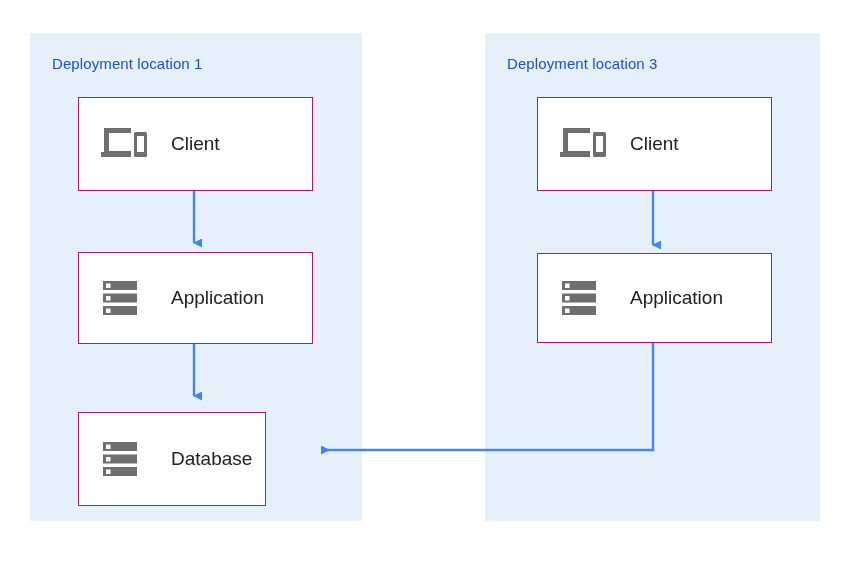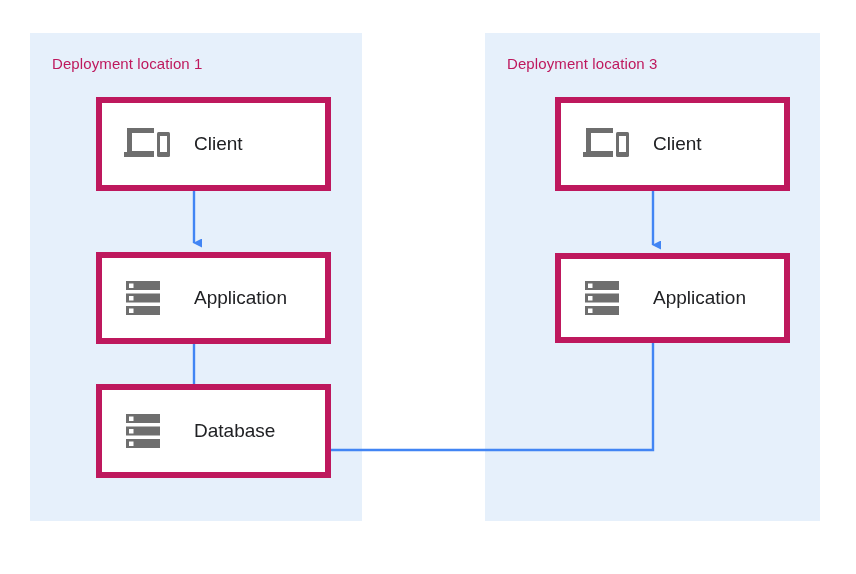--- a/index.html
+++ b/index.html
@@ -28,54 +28,53 @@
     background: #e6f0fb;
   }
   #zone-1 { left: 30px;  top: 33px; width: 332px; height: 488px; }
   #zone-2 { left: 485px; top: 33px; width: 335px; height: 488px; }
 
   .zone-label {
     position: absolute;
     left: 22px;
     top: 22px;
     font-size: 15px;
-    color: #be185d;
+    color: #1d4ed8;
     letter-spacing: 0.1px;
     white-space: nowrap;
   }
 
   
   .node {
     position: absolute;
     background: #ffffff;
-    border: 6px solid #be185d;
+    border: 1px solid #be185d;
     box-sizing: border-box;
     display: flex;
     align-items: center;
-    margin-left: 18px;
   }
   .node-icon {
     position: absolute;
     left: 22px;
     top: 50%;
     transform: translateY(-50%);
     width: 46px;
     height: 40px;
   }
   .node-label {
     position: absolute;
     left: 92px;
     font-size: 19px;
     color: #202124;
     white-space: nowrap;
   }
 
   #node-client-1 { left: 78px;  top: 97px;  width: 235px; height: 94px; }
   #node-app-1    { left: 78px;  top: 252px; width: 235px; height: 92px; }
-  #node-db-1     { left: 78px;  top: 384px; width: 235px; height: 94px; }
+  #node-db-1     { left: 78px;  top: 412px; width: 188px; height: 94px; }
   #node-client-2 { left: 537px; top: 97px;  width: 235px; height: 94px; }
   #node-app-2    { left: 537px; top: 253px; width: 235px; height: 90px; }
 
   
   .icon-svg { display: block; width: 100%; height: 100%; }
 
   
   #connectors {
     position: absolute;
     left: 0; top: 0;

